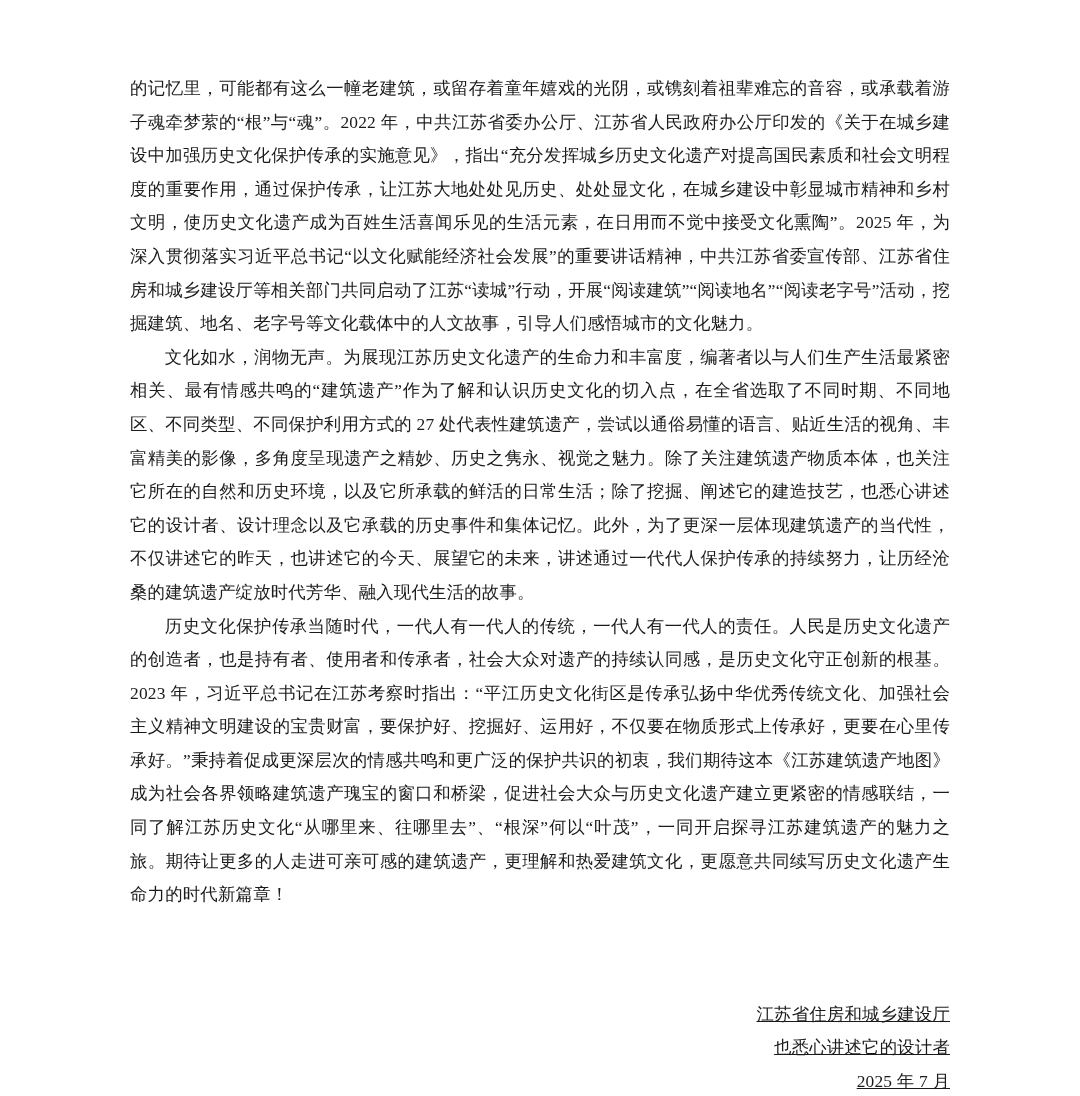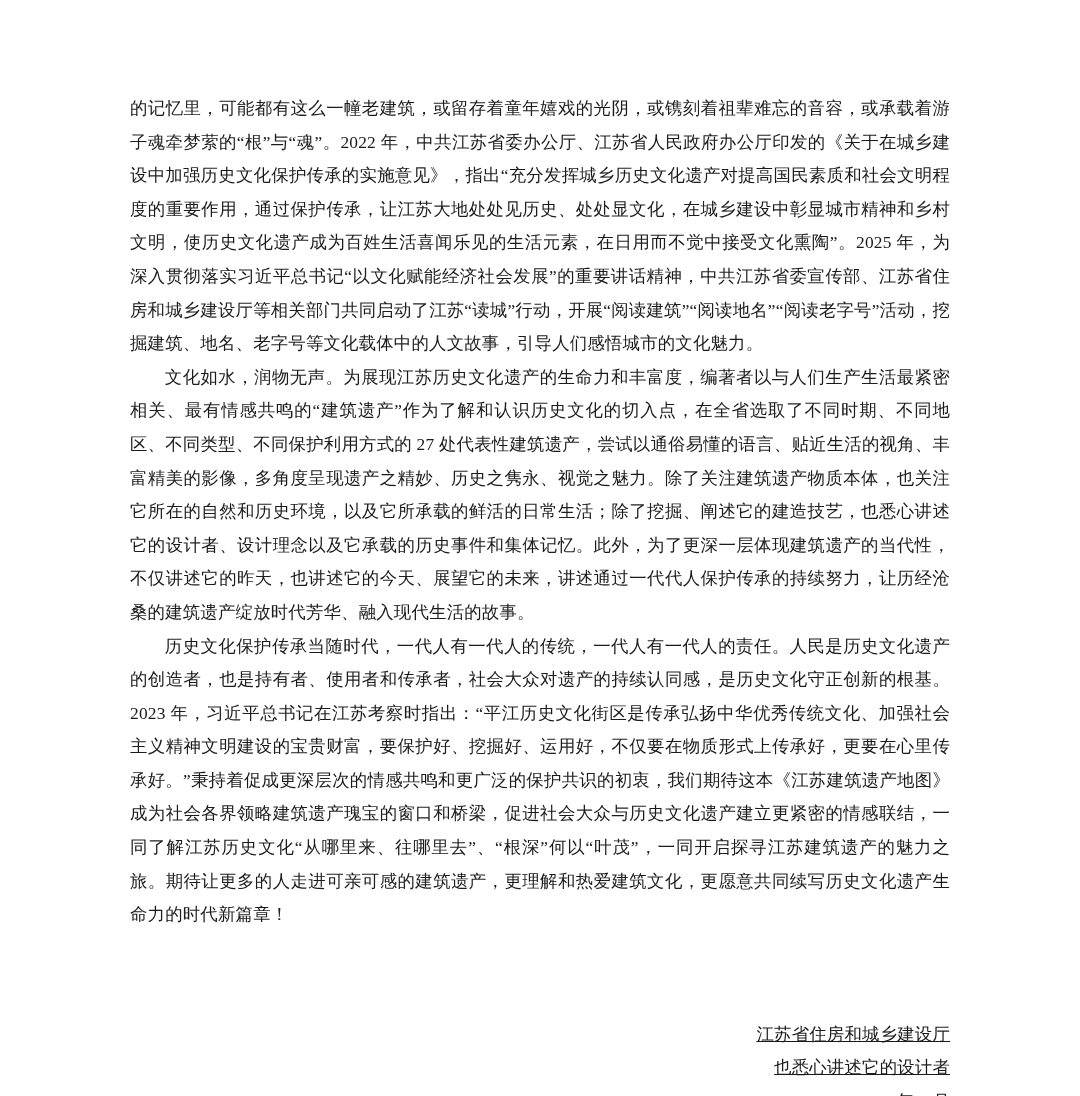--- a/index.html
+++ b/index.html
@@ -12,21 +12,21 @@
     background: #ffffff;
     font-family: "Liberation Serif", "DejaVu Serif", serif;
     color: #1a1a1a;
     overflow: hidden;
   }
   .page {
     position: relative;
     width: 1080px;
     height: 1096px;
     box-sizing: border-box;
-    padding: 92px 130px 40px 130px;
+    padding: 72px 130px 40px 130px;
   }
   .body-text {
     width: 820px;
   }
   .para {
     font-size: 17.4px;
     line-height: 33.6px;
     text-align: justify;
     text-justify: inter-ideograph;
     margin: 0 0 0 0;

